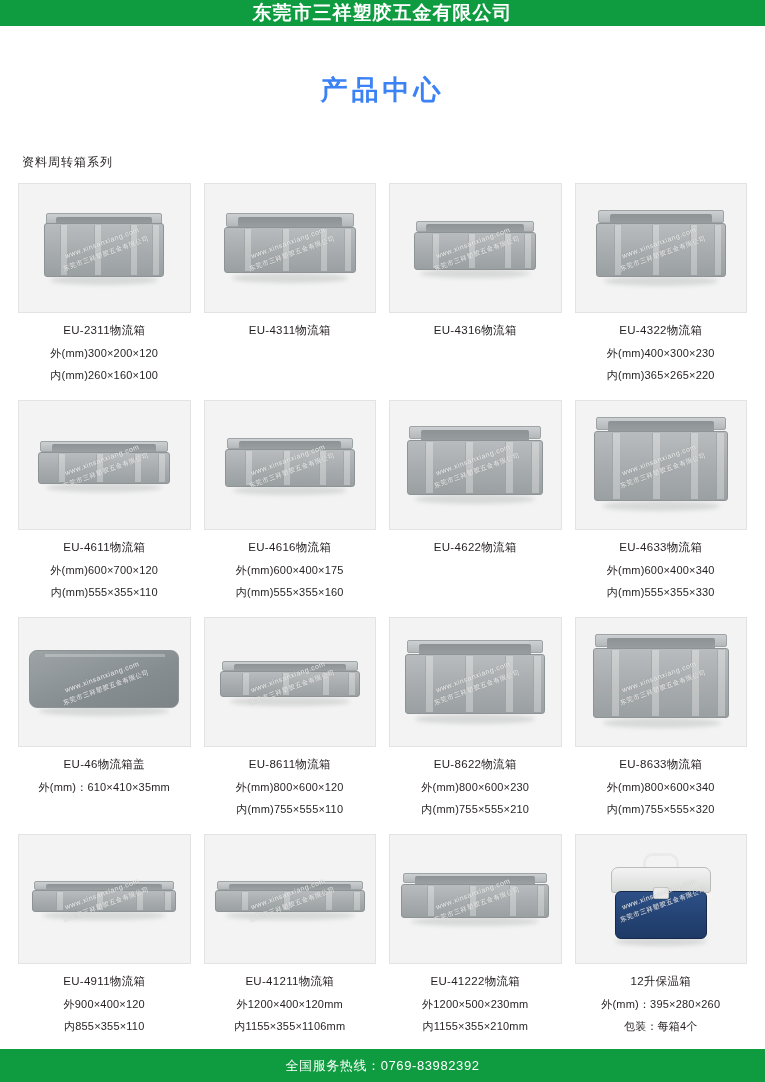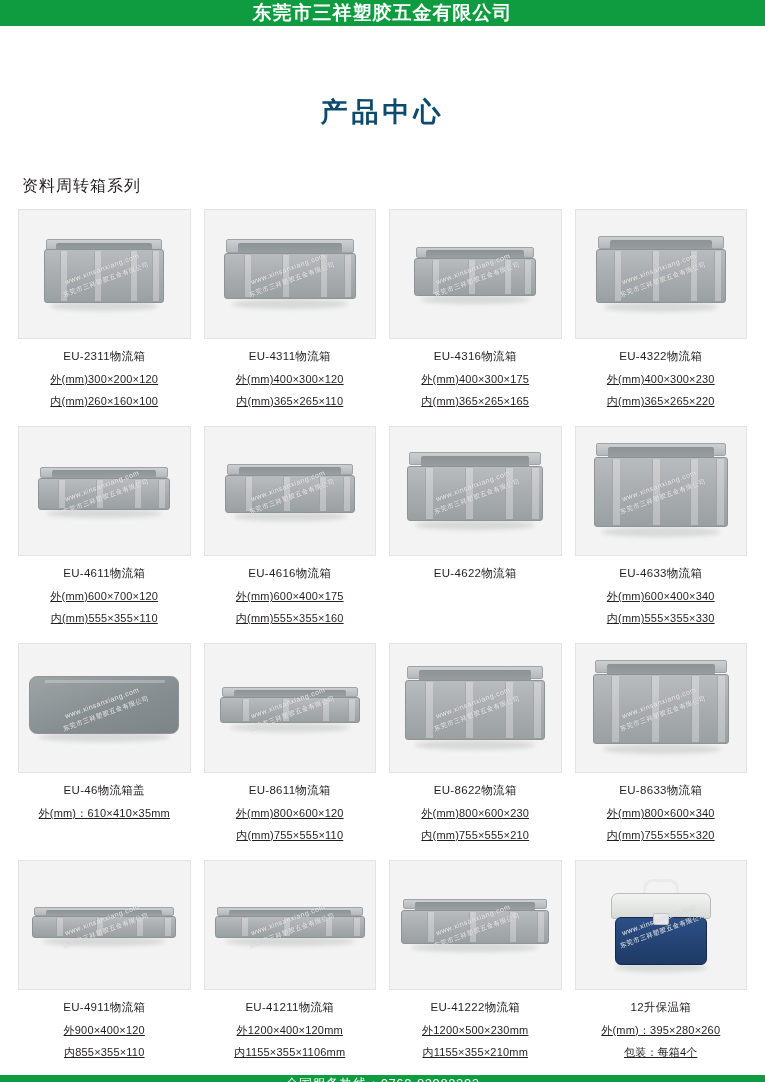--- a/index.html
+++ b/index.html
@@ -37,30 +37,30 @@
     letter-spacing: 1px;
   }
   
   .content {
     flex: 1;
     padding: 0 18px;
     position: relative;
   }
   .main-title {
     text-align: center;
-    color: #0c4a6e;
+    color: #3b82f6;
     font-size: 27px;
     font-weight: bold;
     letter-spacing: 4px;
-    margin-top: 68px;
+    margin-top: 46px;
   }
   .section-title {
     margin-top: 46px;
     margin-left: 4px;
-    font-size: 16px;
+    font-size: 12px;
     color: #231f20;
     letter-spacing: 1px;
   }
   .grid {
     margin-top: 12px;
     display: grid;
     grid-template-columns: repeat(4, 1fr);
     column-gap: 13px;
     row-gap: 2px;
   }
@@ -161,21 +161,21 @@
     font-size: 11.5px;
     text-align: center;
     letter-spacing: 0.3px;
   }
   .dims {
     margin-top: 8px;
     font-size: 11px;
     text-align: center;
     letter-spacing: 0.2px;
   }
-  .dims div { margin-bottom: 7px; text-decoration: underline; }
+  .dims div { margin-bottom: 7px; }
   .cell-pad { padding-bottom: 8px; }
   
   .footer {
     height: 76px;
     background: #0f9b3f;
     color: #ffffff;
     display: flex;
     flex-direction: column;
     align-items: center;
     justify-content: center;
@@ -234,48 +234,40 @@
             <div class="rib" style="left:58px;top:18px;width:7px;height:42px;"></div>
             <div class="rib" style="left:96px;top:18px;width:7px;height:42px;"></div>
             <div class="rib" style="left:120px;top:18px;width:7px;height:42px;"></div>
           </div>
           <div class="wm">
             <span>www.xinsanxiang.com</span>
             <span class="wm2">东莞市三祥塑胶五金有限公司</span>
           </div>
         </div>
         <div class="caption">EU-4311物流箱</div>
-        <div class="dims">
-          <div>外(mm)400×300×120</div>
-          <div>内(mm)365×265×110</div>
-        </div>
       </div>
 
       <div class="cell cell-pad">
         <div class="photo">
           <div class="crate" style="width:126px;height:62px;">
             <div class="shadow" style="left:8px;top:52px;width:110px;height:9px;"></div>
             <div class="lip" style="left:4px;top:4px;width:118px;height:11px;"></div>
             <div class="inner" style="left:14px;top:7px;width:98px;height:13px;"></div>
             <div class="body" style="left:2px;top:15px;width:122px;height:38px;"></div>
             <div class="rib" style="left:20px;top:17px;width:7px;height:34px;"></div>
             <div class="rib" style="left:56px;top:17px;width:7px;height:34px;"></div>
             <div class="rib" style="left:92px;top:17px;width:7px;height:34px;"></div>
             <div class="rib" style="left:112px;top:17px;width:7px;height:34px;"></div>
           </div>
           <div class="wm">
             <span>www.xinsanxiang.com</span>
             <span class="wm2">东莞市三祥塑胶五金有限公司</span>
           </div>
         </div>
         <div class="caption">EU-4316物流箱</div>
-        <div class="dims">
-          <div>外(mm)400×300×175</div>
-          <div>内(mm)365×265×165</div>
-        </div>
       </div>
 
       <div class="cell cell-pad">
         <div class="photo">
           <div class="crate" style="width:130px;height:80px;">
             <div class="shadow" style="left:8px;top:68px;width:114px;height:10px;"></div>
             <div class="lip" style="left:2px;top:2px;width:126px;height:13px;"></div>
             <div class="inner" style="left:14px;top:6px;width:102px;height:18px;"></div>
             <div class="body" style="left:0px;top:15px;width:130px;height:54px;"></div>
             <div class="rib" style="left:18px;top:17px;width:7px;height:50px;"></div>

